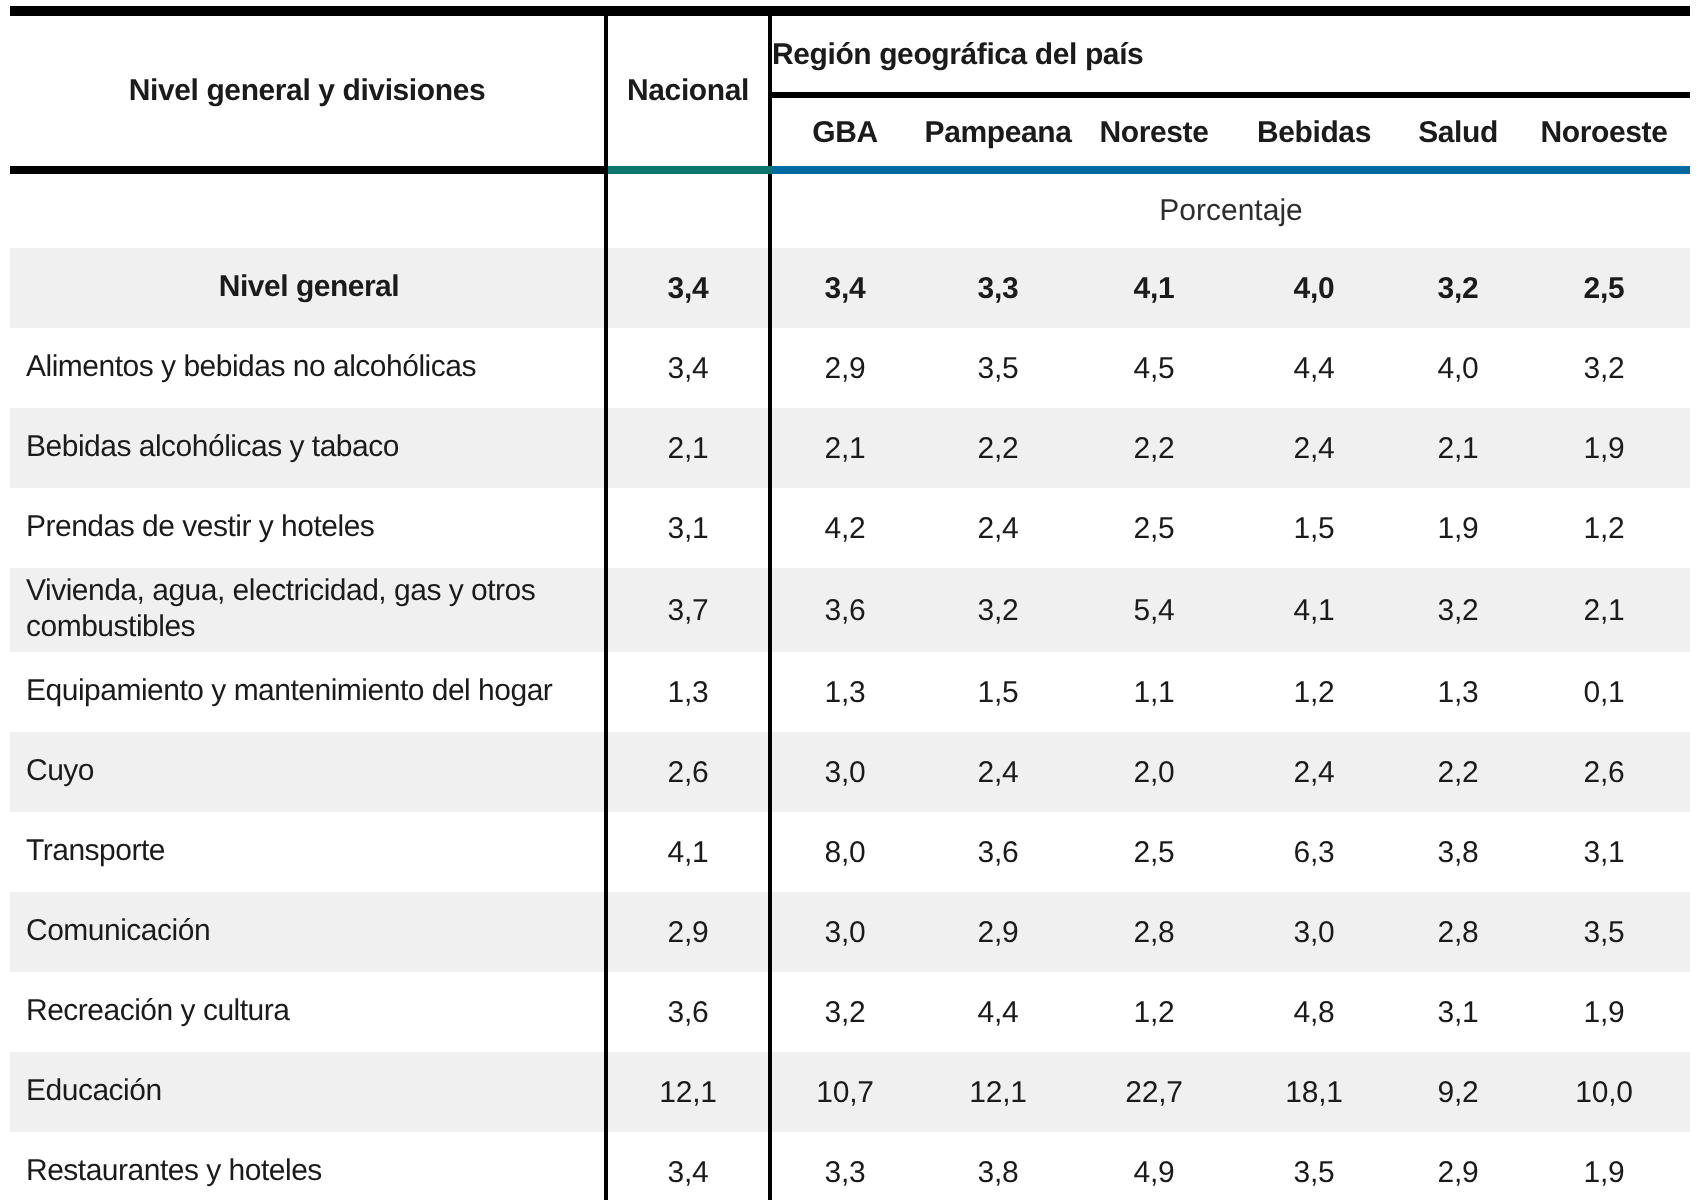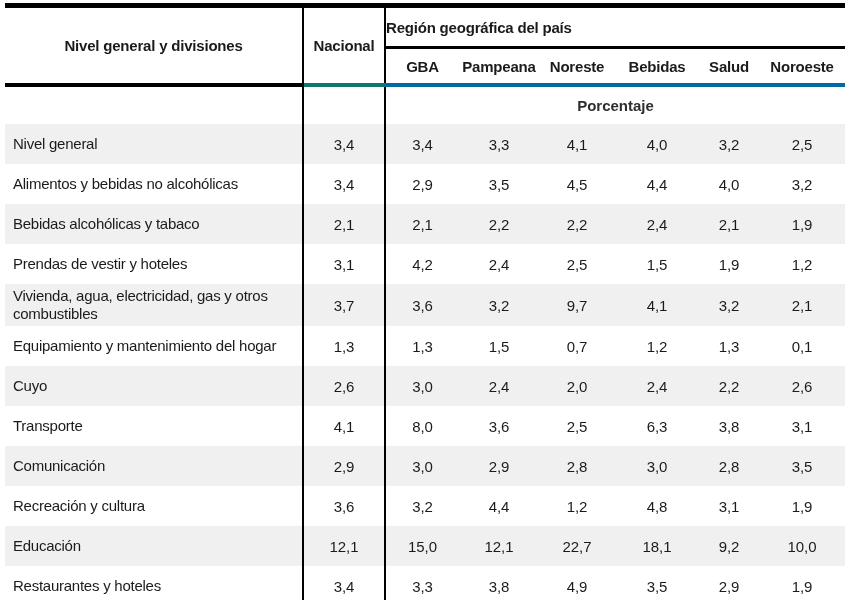--- a/index.html
+++ b/index.html
@@ -23,29 +23,29 @@
   }
   th,td{padding:0;font-size:15px;vertical-align:middle;}
   
   .v-r{border-right:2px solid #000;}
   
   thead th{font-weight:bold;letter-spacing:-0.2px;}
   .h-col1{height:38px;border-bottom:4px solid #000;}
   .h-nacional{text-align:center;border-bottom:4px solid #0f766e;}
   .h-region-group{height:38px;text-align:left;border-bottom:3px solid #000;}
   tr.region-names th{height:34px;border-bottom:4px solid #0369a1;}
-  tr.unit-row td{height:37px;text-align:center;font-weight:bold;color:#2e2e2e;}
+  tr.unit-row td{height:37px;text-align:center;font-weight:normal;color:#2e2e2e;}
   
   tbody td{height:34px;text-align:center;letter-spacing:-0.1px;}
   tbody td.lbl{
     text-align:left;padding:3px 6px 3px 8px;
     line-height:1.2;letter-spacing:-0.25px;
   }
   tbody tr:nth-child(odd){background:#f0f0f1;}
-  tbody tr.total td{font-weight:normal;}
+  tbody tr.total td{font-weight:bold;text-align:center;}
 </style>
 </head>
 <body>
 
 <div class="table-wrap">
   <table>
     <colgroup>
       <col style="width:298px">
         <col style="width:82px">
         <col style="width:74px">
@@ -114,31 +114,31 @@
         <td>2,5</td>
         <td>1,5</td>
         <td>1,9</td>
         <td>1,2</td>
       </tr>
       <tr>
         <td class="lbl v-r">Vivienda, agua, electricidad, gas y otros combustibles</td>
         <td class="v-r">3,7</td>
         <td>3,6</td>
         <td>3,2</td>
-        <td>9,7</td>
+        <td>5,4</td>
         <td>4,1</td>
         <td>3,2</td>
         <td>2,1</td>
       </tr>
       <tr>
         <td class="lbl v-r">Equipamiento y mantenimiento del hogar</td>
         <td class="v-r">1,3</td>
         <td>1,3</td>
         <td>1,5</td>
-        <td>0,7</td>
+        <td>1,1</td>
         <td>1,2</td>
         <td>1,3</td>
         <td>0,1</td>
       </tr>
       <tr>
         <td class="lbl v-r">Cuyo</td>
         <td class="v-r">2,6</td>
         <td>3,0</td>
         <td>2,4</td>
         <td>2,0</td>
@@ -172,21 +172,21 @@
         <td>3,2</td>
         <td>4,4</td>
         <td>1,2</td>
         <td>4,8</td>
         <td>3,1</td>
         <td>1,9</td>
       </tr>
       <tr>
         <td class="lbl v-r">Educación</td>
         <td class="v-r">12,1</td>
-        <td>15,0</td>
+        <td>10,7</td>
         <td>12,1</td>
         <td>22,7</td>
         <td>18,1</td>
         <td>9,2</td>
         <td>10,0</td>
       </tr>
       <tr>
         <td class="lbl v-r">Restaurantes y hoteles</td>
         <td class="v-r">3,4</td>
         <td>3,3</td>

